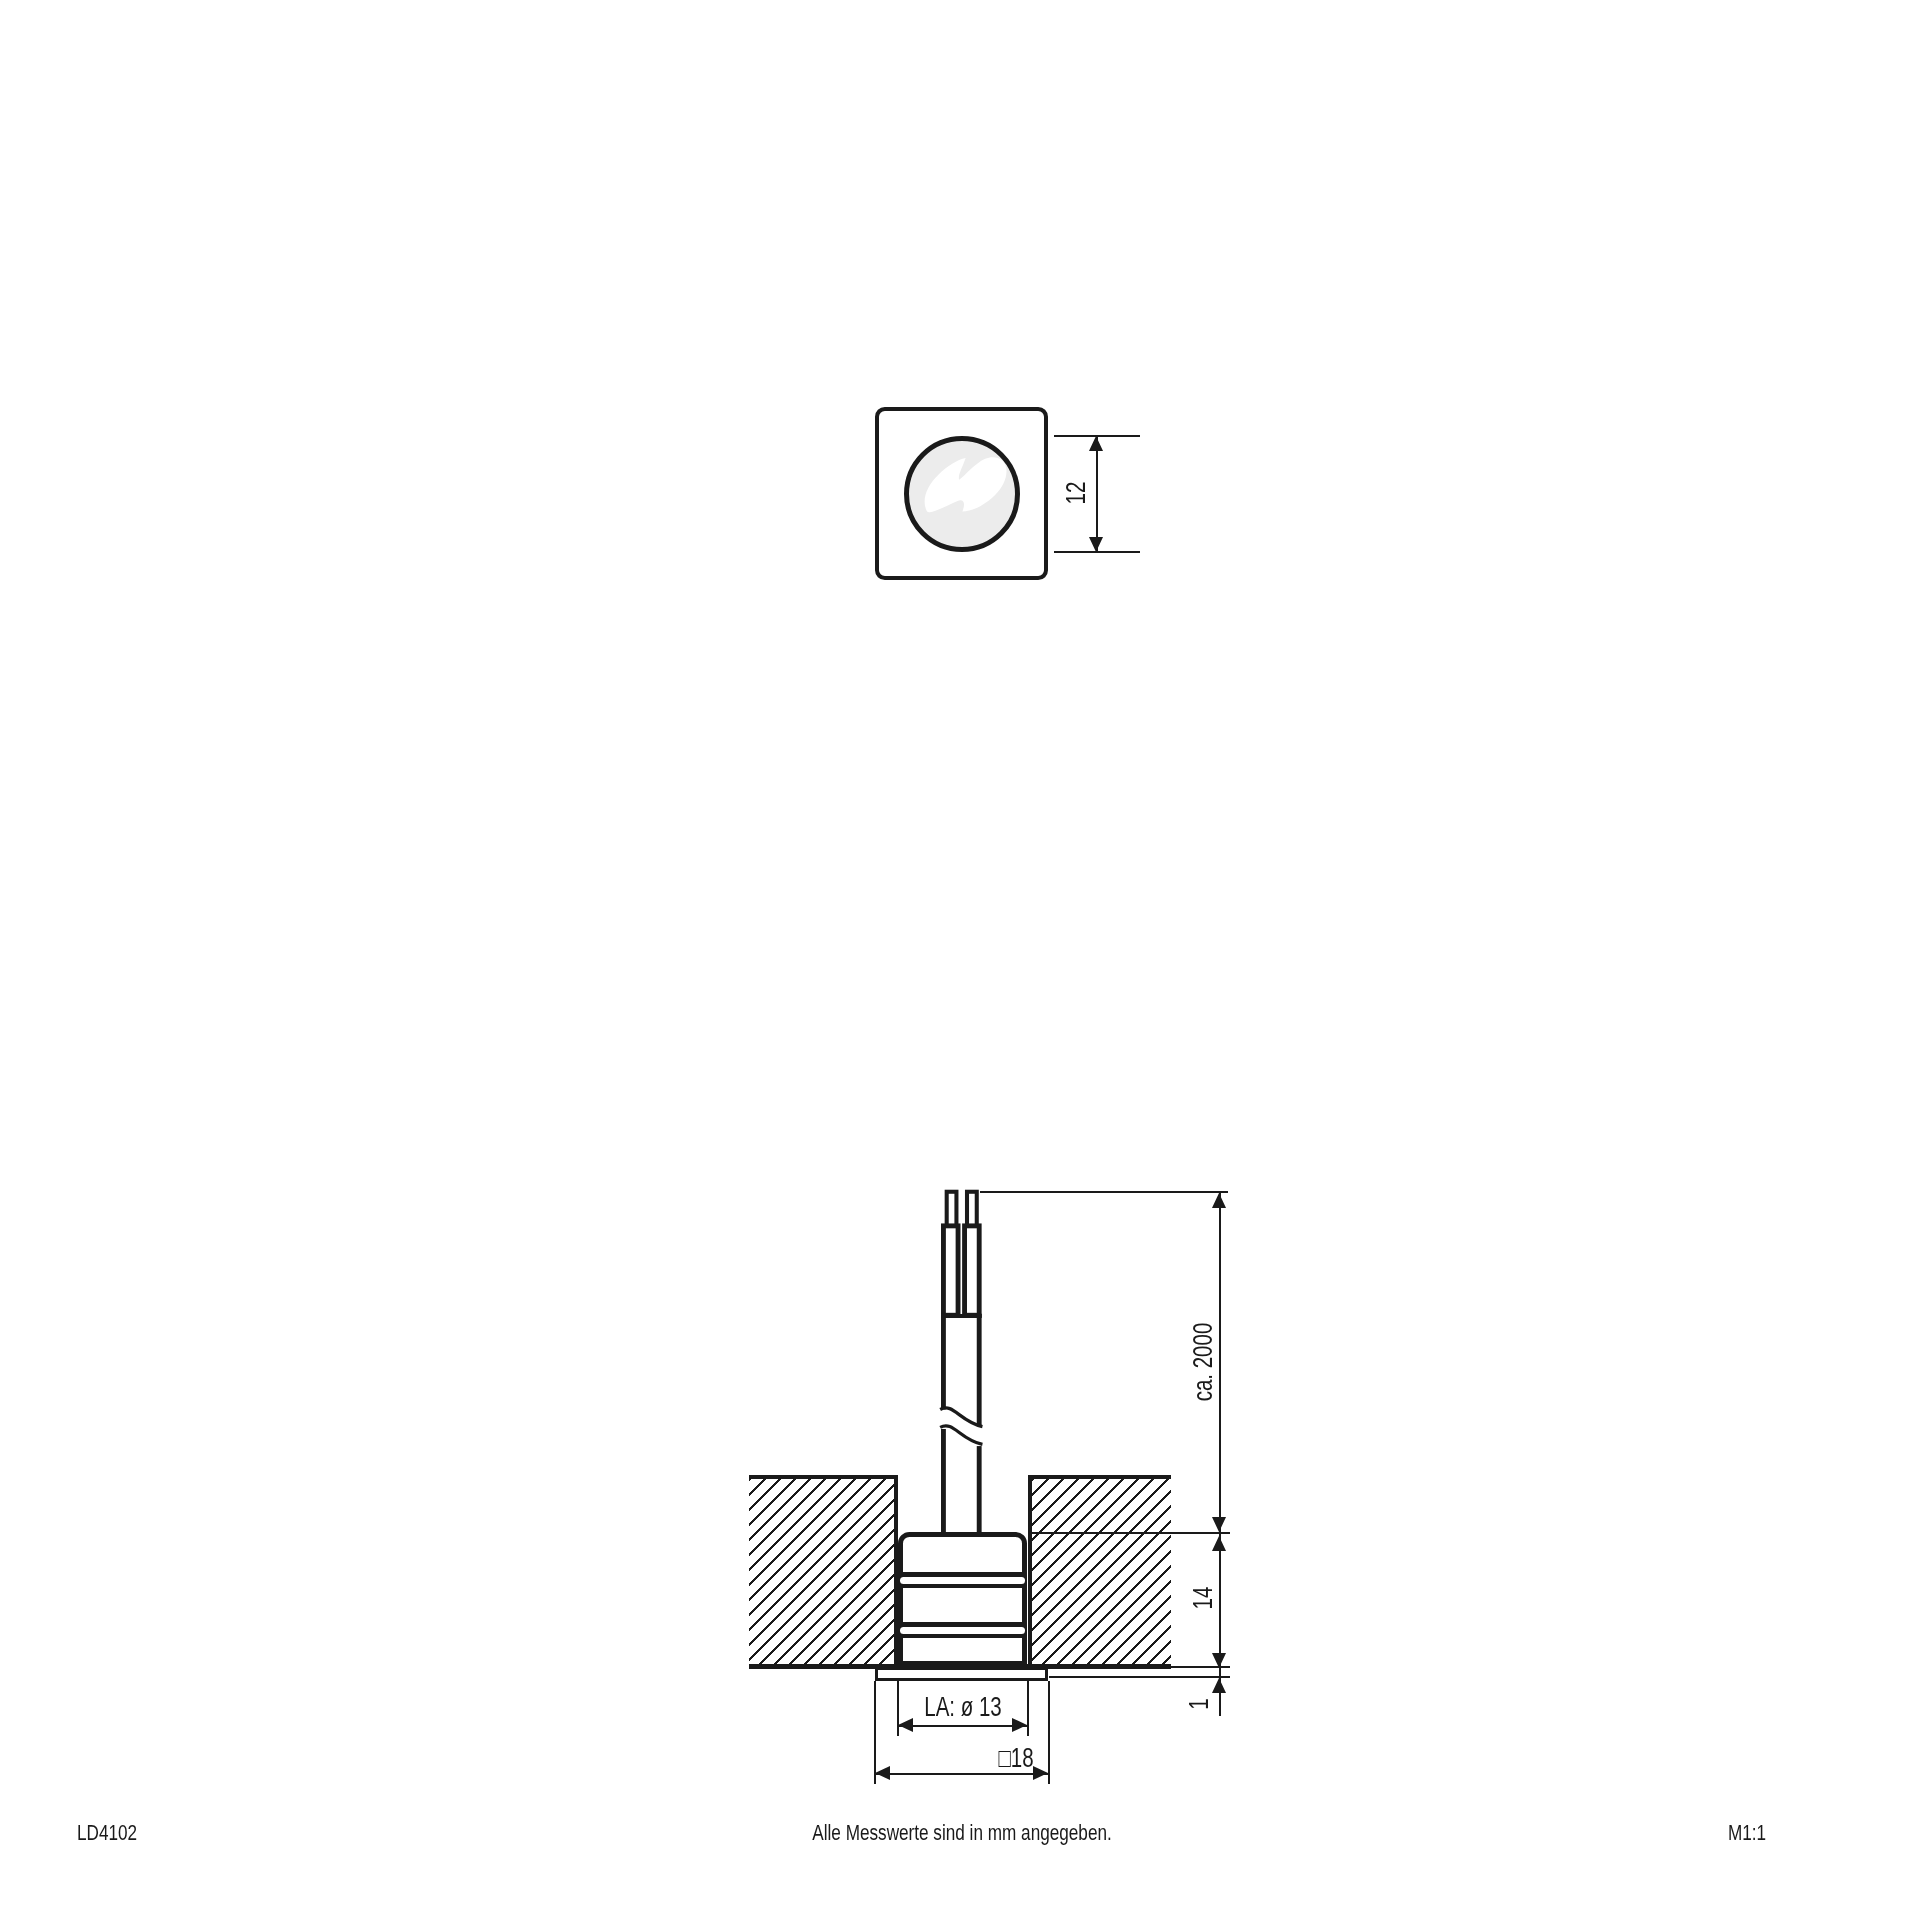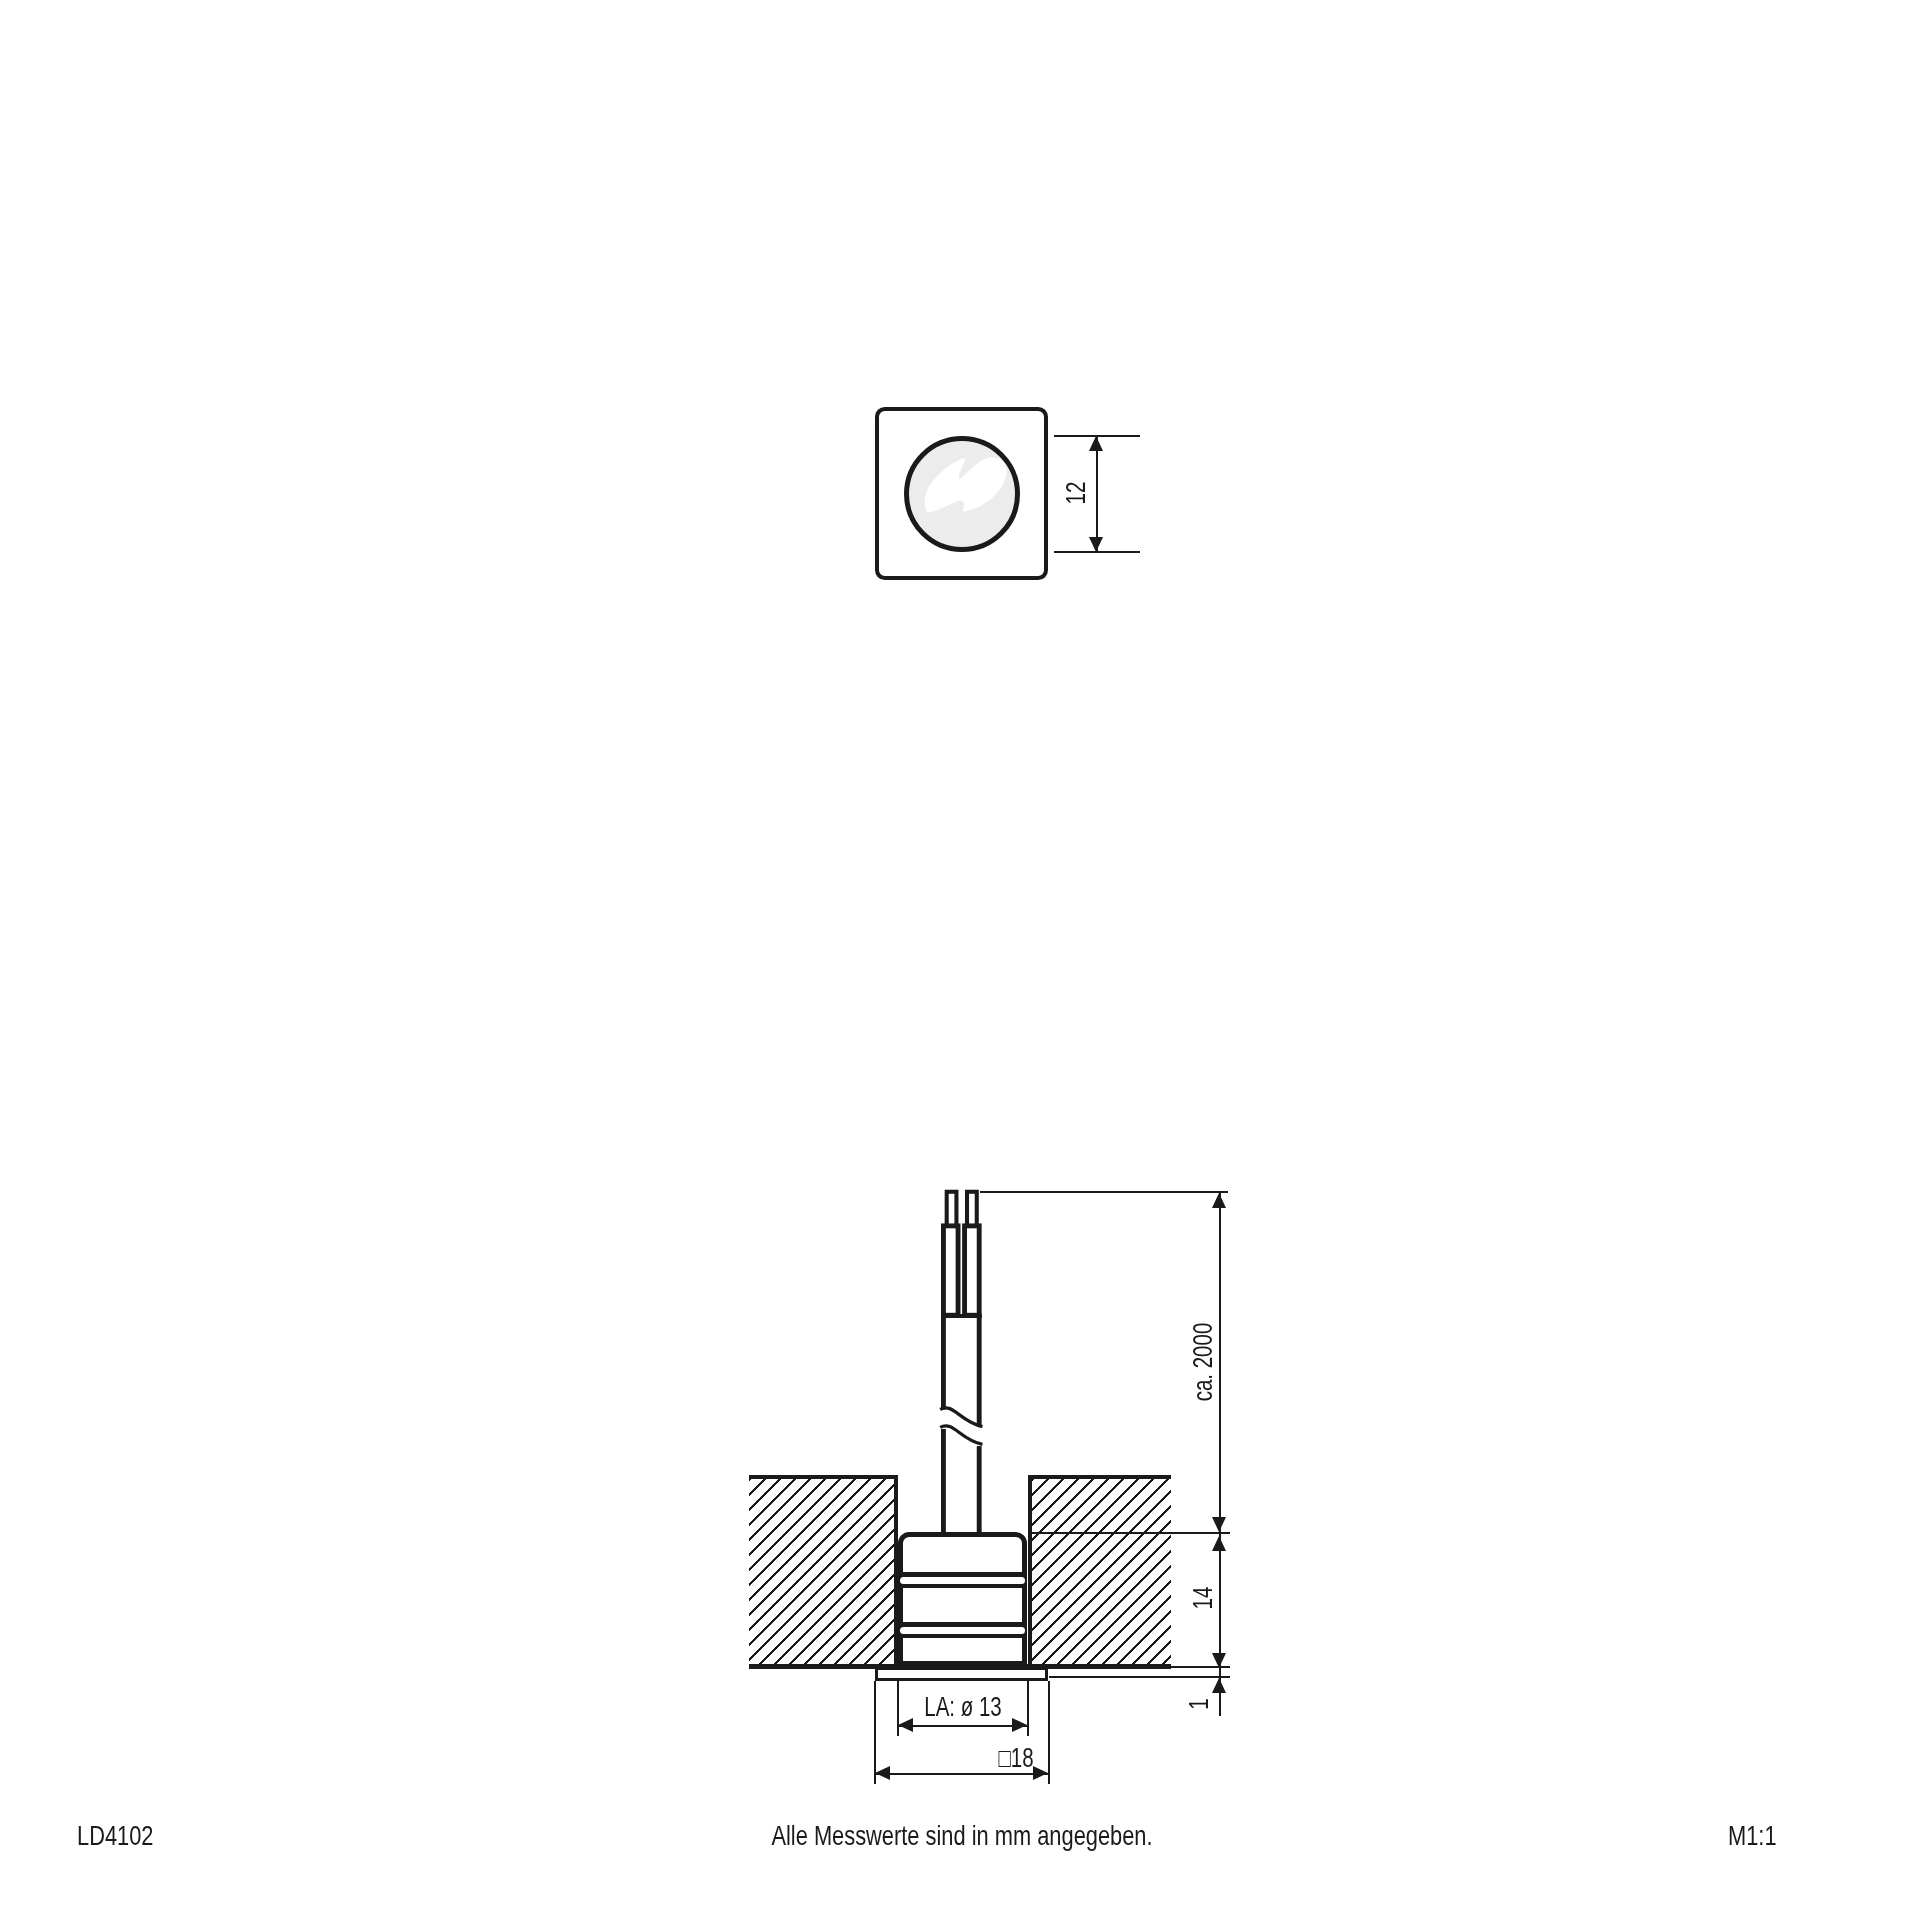--- a/index.html
+++ b/index.html
@@ -13,21 +13,21 @@
   .arr{position:absolute;width:0;height:0;z-index:8;}
   .arr-up{border-left:7.3px solid transparent;border-right:7.3px solid transparent;border-bottom:15.5px solid #1a1a1a;}
   .arr-down{border-left:7.3px solid transparent;border-right:7.3px solid transparent;border-top:15.5px solid #1a1a1a;}
   .arr-left{border-top:7.3px solid transparent;border-bottom:7.3px solid transparent;border-right:15.5px solid #1a1a1a;}
   .arr-right{border-top:7.3px solid transparent;border-bottom:7.3px solid transparent;border-left:15.5px solid #1a1a1a;}
   
   .dlabel{position:absolute;font-size:27px;line-height:1;white-space:nowrap;z-index:9;
           transform:translate(-50%,-50%);}
   .dlabel.rot{transform:translate(-50%,-50%) rotate(-90deg);}
   .cond{display:inline-block;transform:scaleX(0.76);transform-origin:center center;white-space:nowrap;}
-  .footer-text{position:absolute;top:1822px;font-size:28px;line-height:1;white-space:nowrap;z-index:9;}
+  .footer-text{position:absolute;top:1822px;font-size:22px;line-height:1;white-space:nowrap;z-index:9;}
   .cond-left{display:inline-block;transform:scaleX(0.78);transform-origin:left center;white-space:nowrap;}
   .cond-center{display:inline-block;transform:scaleX(0.78);transform-origin:center center;white-space:nowrap;}
   
   .bezel{position:absolute;left:875px;top:407px;width:173px;height:173px;box-sizing:border-box;
          border:4.9px solid #1a1a1a;border-radius:9.8px;background:#ffffff;z-index:2;}
   .lens{position:absolute;left:904px;top:436px;width:116px;height:116px;box-sizing:border-box;
         border:5.7px solid #1a1a1a;border-radius:50%;background:#ececec;z-index:3;}
   .lens-svg{position:absolute;left:904px;top:436px;z-index:4;}
   
   .wall{position:absolute;top:1475px;height:192px;box-sizing:border-box;z-index:1;

